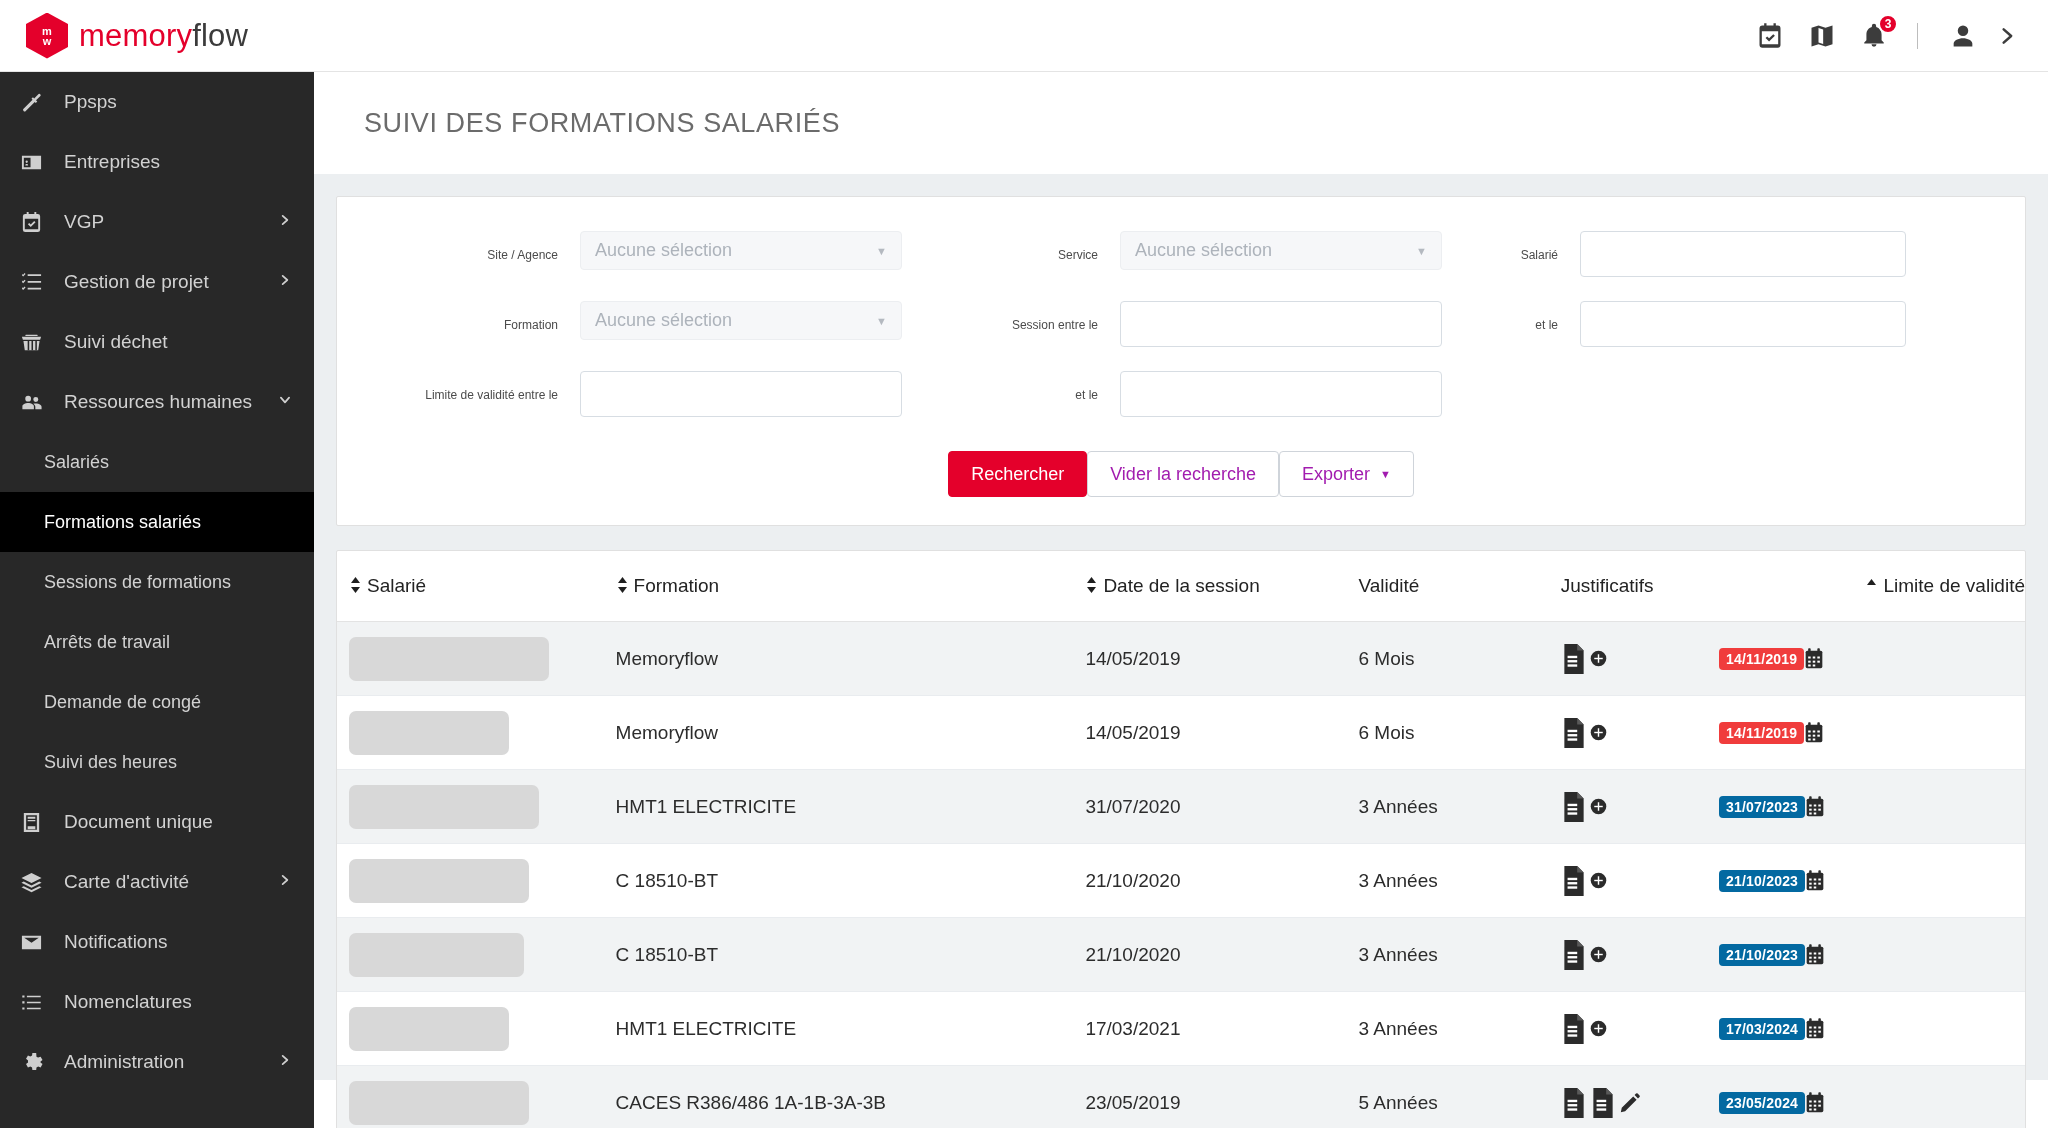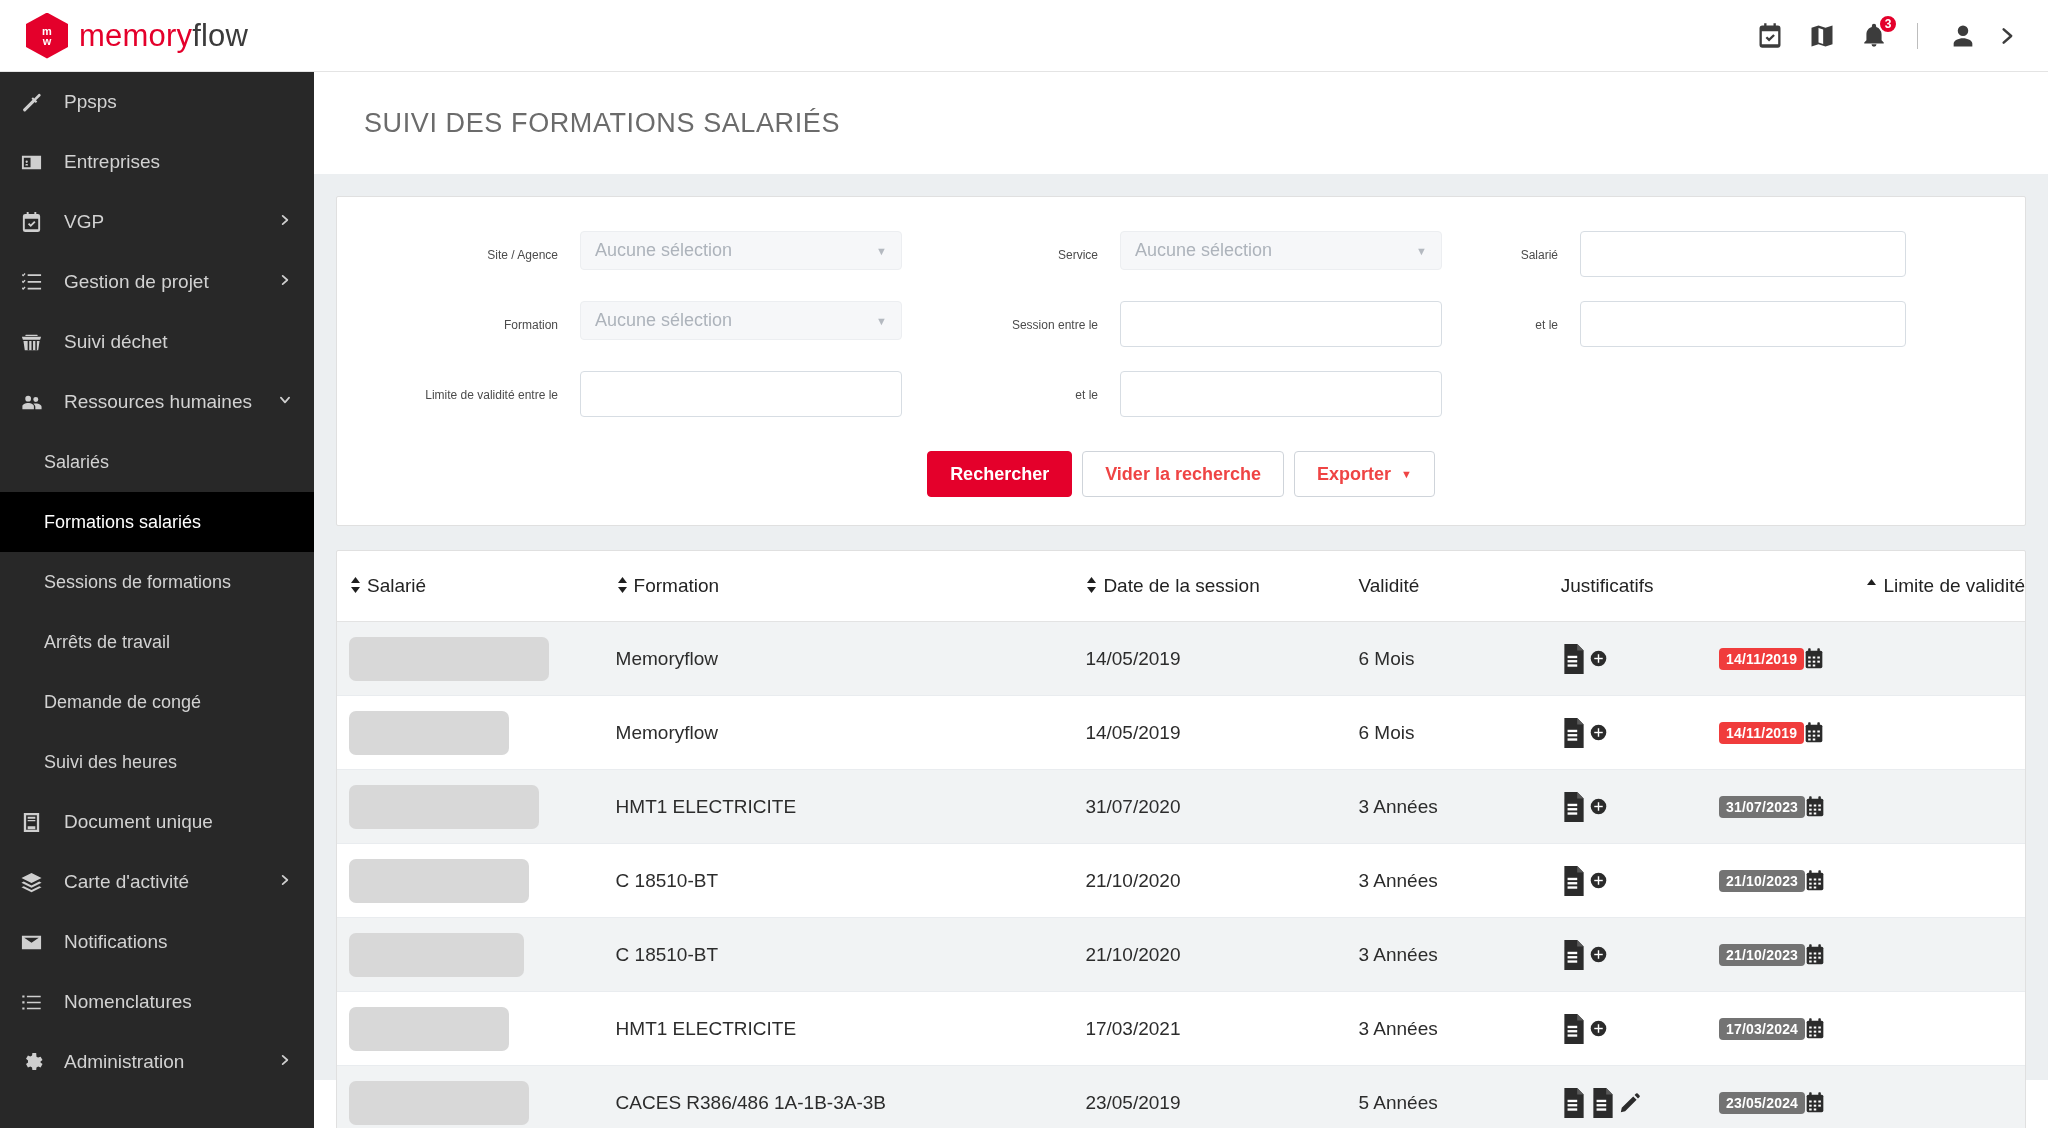--- a/index.html
+++ b/index.html
@@ -85,28 +85,28 @@
     display: flex; align-items: center; padding: 0 14px; color: #adb3bb; font-size: 18px;
     width: 322px; position: relative; cursor: pointer;
   }
   .sel .caret { position: absolute; right: 14px; color: #b4b9c0; font-size: 11px; }
   .txt {
     height: 46px; background: #fff; border: 1px solid #d7dde3; border-radius: 4px;
     width: 322px; font-size: 18px; padding: 0 12px; color: #333;
     font-family: "Liberation Sans", sans-serif;
   }
   .txt.wide { width: 326px; }
-  .btn-row { display: flex; justify-content: center; gap: 10px; margin-top: 34px; font-weight: bold; }
+  .btn-row { display: flex; justify-content: center; margin-top: 34px; }
   .btn {
     height: 46px; padding: 0 22px; font-size: 18px; border-radius: 4px;
     display: flex; align-items: center; cursor: pointer;
     font-family: "Liberation Sans", sans-serif;
   }
   .btn-primary { background: #e4002b; color: #fff; border: 1px solid #e4002b; }
-  .btn-default { background: #fff; color: #ef4444; border: 1px solid #cfd4da; text-align: center; }
+  .btn-default { background: #fff; color: #a21caf; border: 1px solid #cfd4da; text-align: center; }
   .btn .dcaret { margin-left: 10px; font-size: 11px; }
 
   
   .table-wrap { background: #fff; border: 1px solid #e0e0e0; border-radius: 2px; margin-top: 24px; }
   table { width: 100%; border-collapse: collapse; }
   thead th {
     text-align: left; font-size: 19px; font-weight: 400; color: #232323;
     padding: 24px 0 24px 0; border-bottom: 1px solid #e3e3e3;
     white-space: nowrap;
   }
@@ -115,21 +115,21 @@
   tbody tr:nth-child(odd) { background: #f1f3f4; }
   tbody tr:nth-child(even) { background: #ffffff; }
   .redact { height: 44px; background: #d8d8d8; border-radius: 7px; }
   .docicons { display: flex; align-items: center; gap: 3px; }
   .pill {
     display: inline-flex; align-items: center; justify-content: center;
     color: #fff; font-size: 14px; font-weight: 600; border-radius: 4px;
     padding: 3px 7px; letter-spacing: .2px;
   }
   .pill.red { background: #f03c3c; }
-  .pill.green { background: #737373; }
+  .pill.green { background: #0369a1; }
   .limcell { display: flex; align-items: center; }
 
   
   .c-sal { width: 255px; padding-left: 12px !important; }
   .c-form { width: 430px; }
   .c-date { width: 250px; }
   .c-val { width: 185px; margin-top: 12px; }
   .c-just { width: 145px; }
   .c-lim { width: 280px; text-align: right; }
 </style>

